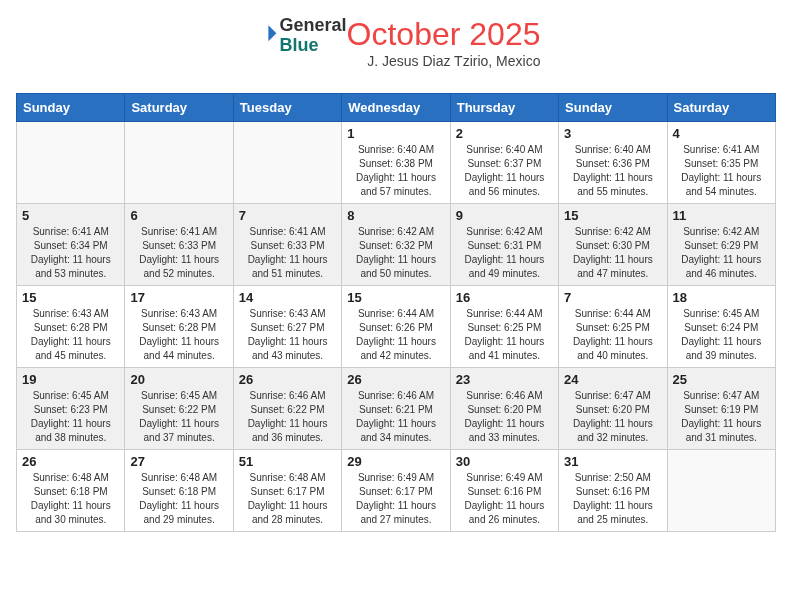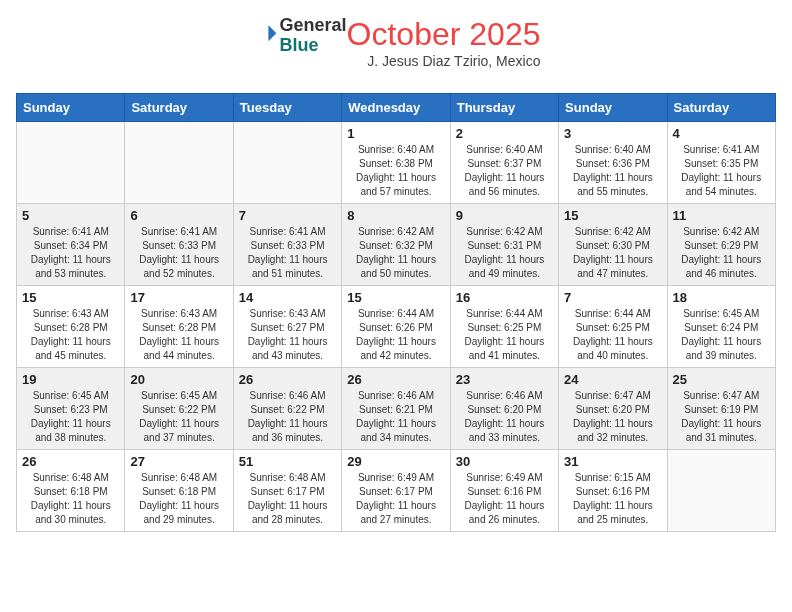--- a/index.html
+++ b/index.html
@@ -311,20 +311,20 @@
 Daylight: 11 hours and 27 minutes.</div>
         </td>
         <td>
           <div class="day-num">30</div>
           <div class="day-detail" style="white-space: pre-line;">Sunrise: 6:49 AM
 Sunset: 6:16 PM
 Daylight: 11 hours and 26 minutes.</div>
         </td>
         <td>
           <div class="day-num">31</div>
-          <div class="day-detail" style="white-space: pre-line;">Sunrise: 6:15 AM
+          <div class="day-detail" style="white-space: pre-line;">Sunrise: 2:50 AM
 Sunset: 6:16 PM
 Daylight: 11 hours and 25 minutes.</div>
         </td>
         <td class="empty"></td>
       </tr>
     </tbody>
 </table>
 
 </body></html>

